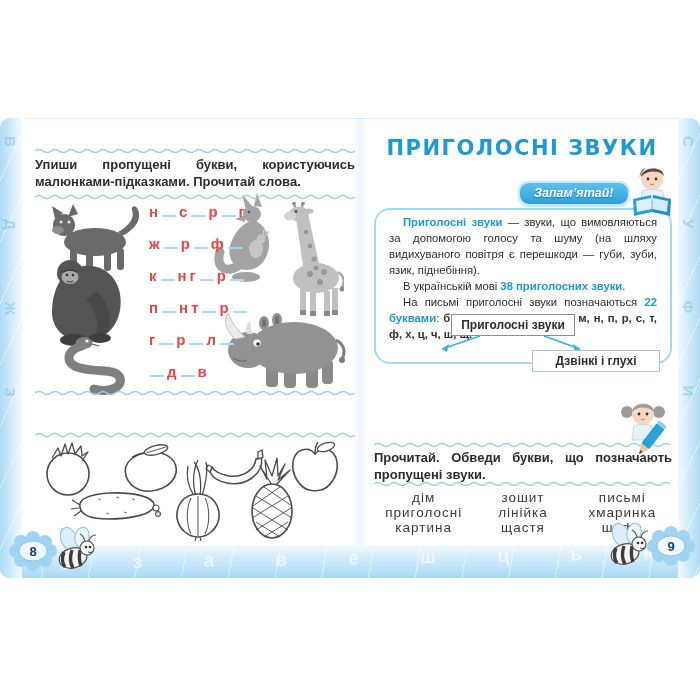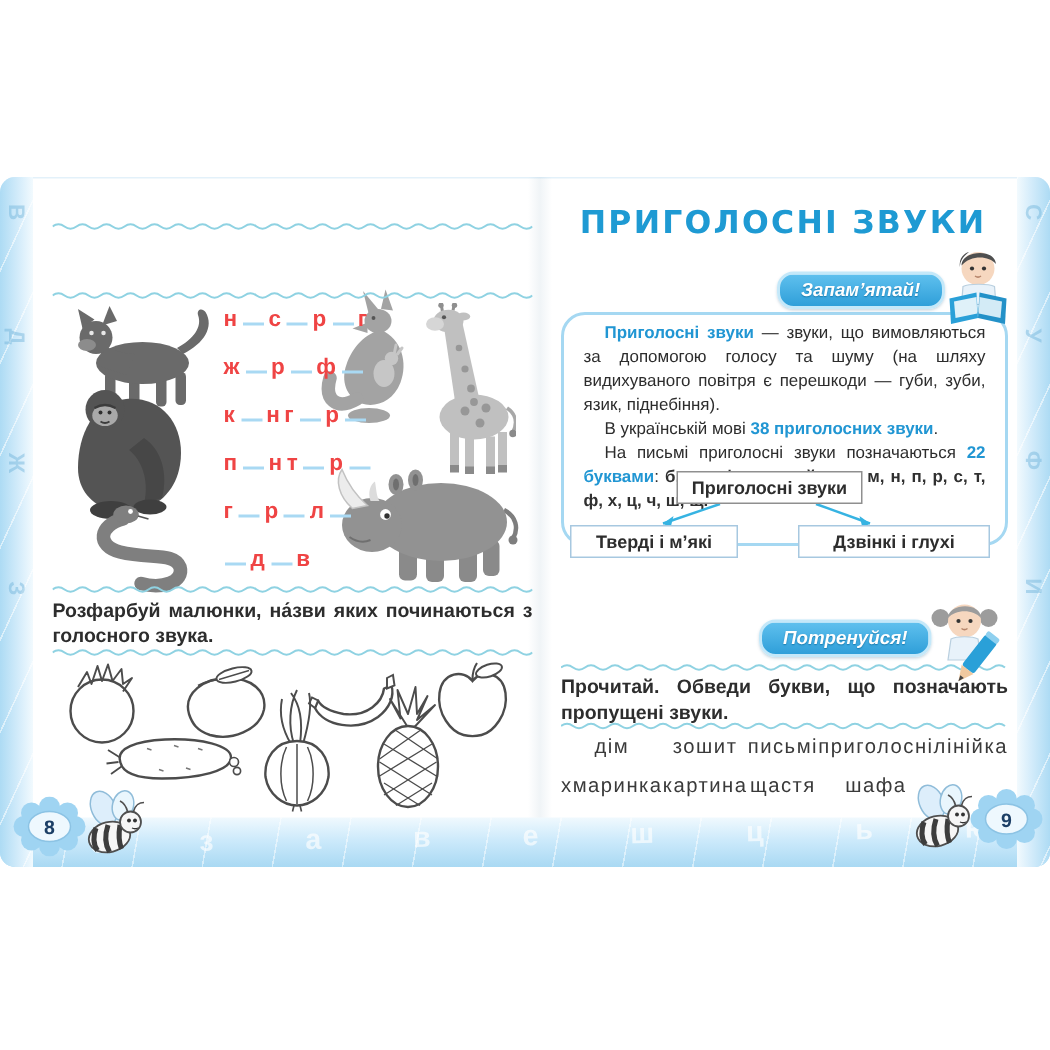--- a/index.html
+++ b/index.html
@@ -42,21 +42,21 @@
          padding:4px 13px;z-index:2;}
   .infobox p{margin:0;font-size:11.3px;line-height:1.42;color:#2d2d2d;text-align:justify;text-indent:14px;}
   .accent{color:#2196d3;font-weight:bold;}
   .bletters{font-weight:bold;color:#303030;}
   .dbox{position:absolute;background:#fff;font-weight:bold;font-size:12px;color:#2d2d2d;
         text-align:center;padding:3px 4px;box-sizing:border-box;z-index:3;}
   .dbox.root{border:1.5px solid #8f8f8f;}
   .dbox.child{border:1.5px solid #a7c8e0;}
   .arrows{position:absolute;inset:0;z-index:2;}
   .wgrid{position:absolute;left:374px;top:372px;width:298px;display:grid;z-index:2;
-         grid-template-columns:1fr 1fr 1fr 1fr 1fr;row-gap:11px;}
+         grid-template-columns:1fr 1fr 1fr;}
   .wgrid span{text-align:center;font-size:13.5px;color:#3a3a3a;letter-spacing:1px;}
   .charfig{position:absolute;z-index:4;}
   .flower{position:absolute;z-index:6;}
   .bee{position:absolute;z-index:6;}
 </style>
 </head>
 <body>
 
 <div class="canvas">
   <div class="spread">
@@ -71,20 +71,21 @@
     </div>
     <div class="band">
       <div class="stripes"></div>
       <div class="band-letters">о з а в е ш ц ь ю</div>
     </div>
     <div class="spine"></div>
 
     <svg class="wave" style="left:35px;top:30px" width="320" height="6">
         <path class="wavepath" fill="none" stroke="#8fd2e2" stroke-width="1.4" d="M0 3 q4 -3 8 0 t8 0 t8 0 t8 0 t8 0 t8 0 t8 0 t8 0 t8 0 t8 0 t8 0 t8 0 t8 0 t8 0 t8 0 t8 0 t8 0 t8 0 t8 0 t8 0 t8 0 t8 0 t8 0 t8 0 t8 0 t8 0 t8 0 t8 0 t8 0 t8 0 t8 0 t8 0 t8 0 t8 0 t8 0 t8 0 t8 0 t8 0 t8 0 t8 0"></path>
       </svg>
+    <div class="instr" style="left:35px;top:38px;width:320px">Упиши пропущені букви, користуючись малюнками-підказками. Прочитай слова.</div>
     <svg class="wave" style="left:35px;top:76px" width="320" height="6">
         <path class="wavepath" fill="none" stroke="#8fd2e2" stroke-width="1.4" d="M0 3 q4 -3 8 0 t8 0 t8 0 t8 0 t8 0 t8 0 t8 0 t8 0 t8 0 t8 0 t8 0 t8 0 t8 0 t8 0 t8 0 t8 0 t8 0 t8 0 t8 0 t8 0 t8 0 t8 0 t8 0 t8 0 t8 0 t8 0 t8 0 t8 0 t8 0 t8 0 t8 0 t8 0 t8 0 t8 0 t8 0 t8 0 t8 0 t8 0 t8 0 t8 0"></path>
       </svg>
 
     <svg class="art" style="left:42px;top:80px" width="110" height="78" viewBox="0 0 110 78">
       <path d="M80 38 C94 31 101 20 95 10 C93 7 89 8 90 12 C93 20 87 28 76 34 Z" fill="#6a6a6a"></path>
       <rect x="28" y="50" width="7" height="22" rx="3" fill="#6a6a6a"></rect>
         <rect x="44" y="52" width="7" height="21" rx="3" fill="#6a6a6a"></rect>
       <rect x="62" y="52" width="7" height="21" rx="3" fill="#6a6a6a"></rect>
         <rect x="75" y="50" width="7" height="22" rx="3" fill="#6a6a6a"></rect>
@@ -184,21 +185,20 @@
     <div class="wordline" style="left:148px;top:84px"><span class="wl">н</span><span class="wb"></span><span class="wl">с</span><span class="wb"></span><span class="wl">р</span><span class="wb"></span><span class="wl">г</span></div>
     <div class="wordline" style="left:148px;top:116px"><span class="wl">ж</span><span class="wb"></span><span class="wl">р</span><span class="wb"></span><span class="wl">ф</span><span class="wb"></span></div>
     <div class="wordline" style="left:148px;top:148px"><span class="wl">к</span><span class="wb"></span><span class="wl">н</span><span class="wl">г</span><span class="wb"></span><span class="wl">р</span><span class="wb"></span></div>
     <div class="wordline" style="left:148px;top:180px"><span class="wl">п</span><span class="wb"></span><span class="wl">н</span><span class="wl">т</span><span class="wb"></span><span class="wl">р</span><span class="wb"></span></div>
     <div class="wordline" style="left:148px;top:212px"><span class="wl">г</span><span class="wb"></span><span class="wl">р</span><span class="wb"></span><span class="wl">л</span><span class="wb"></span></div>
     <div class="wordline" style="left:148px;top:244px"><span class="wb"></span><span class="wl">д</span><span class="wb"></span><span class="wl">в</span></div>
 
     <svg class="wave" style="left:35px;top:272px" width="320" height="6">
         <path class="wavepath" fill="none" stroke="#8fd2e2" stroke-width="1.4" d="M0 3 q4 -3 8 0 t8 0 t8 0 t8 0 t8 0 t8 0 t8 0 t8 0 t8 0 t8 0 t8 0 t8 0 t8 0 t8 0 t8 0 t8 0 t8 0 t8 0 t8 0 t8 0 t8 0 t8 0 t8 0 t8 0 t8 0 t8 0 t8 0 t8 0 t8 0 t8 0 t8 0 t8 0 t8 0 t8 0 t8 0 t8 0 t8 0 t8 0 t8 0 t8 0"></path>
       </svg>
-    <div class="instr" style="left:35px;top:280px;width:320px">Розфарбуй малюнки, на́зви яких починаються з голосного звука.</div>
     <svg class="wave" style="left:35px;top:314px" width="320" height="6">
         <path class="wavepath" fill="none" stroke="#8fd2e2" stroke-width="1.4" d="M0 3 q4 -3 8 0 t8 0 t8 0 t8 0 t8 0 t8 0 t8 0 t8 0 t8 0 t8 0 t8 0 t8 0 t8 0 t8 0 t8 0 t8 0 t8 0 t8 0 t8 0 t8 0 t8 0 t8 0 t8 0 t8 0 t8 0 t8 0 t8 0 t8 0 t8 0 t8 0 t8 0 t8 0 t8 0 t8 0 t8 0 t8 0 t8 0 t8 0 t8 0 t8 0"></path>
       </svg>
 
     <svg class="art" style="left:38px;top:322px" width="60" height="58" viewBox="0 0 60 58">
       <circle cx="30" cy="34" r="21" fill="#fff" stroke="#4c4c4c" stroke-width="1.6"></circle>
       <path d="M14 18 L20 8 L23 16 L27 4 L30 14 L34 3 L37 14 L43 6 L44 16 L50 12 L44 21" fill="none" stroke="#4c4c4c" stroke-width="1.3" stroke-linejoin="round"></path>
     </svg>
     <svg class="art" style="left:118px;top:324px" width="66" height="54" viewBox="0 0 66 54">
       <path d="M8 34 C4 20 18 10 34 10 C50 10 60 19 58 31 C55 45 36 52 22 48 C13 45 10 40 8 34 Z" fill="#fff" stroke="#4c4c4c" stroke-width="1.6"></path>
@@ -283,25 +283,23 @@
       <p><span>В українській мові </span><span class="accent">38 приголосних звуки</span><span>.</span></p>
       <p><span>На письмі приголосні звуки позначаються </span><span class="accent">22 буквами</span><span>: </span><span class="bletters">б, в, г, ґ, д, ж, з, й, к, л, м, н, п, р, с, т, ф, х, ц, ч, ш, щ.</span></p>
 
       <svg class="arrows" width="272" height="184" viewBox="0 0 272 184">
         <path d="M104 126 L66 139" stroke="#36b3e2" stroke-width="1.6" fill="none"></path>
         <path d="M66 139 L73 134 L71 142 Z" fill="#36b3e2"></path>
         <path d="M168 126 L204 139" stroke="#36b3e2" stroke-width="1.6" fill="none"></path>
         <path d="M204 139 L197 134 L199 142 Z" fill="#36b3e2"></path>
       </svg>
       <div class="dbox root" style="left:75px;top:104px;width:124px">Приголосні звуки</div>
-      <div class="dbox child" style="left:4px;top:140px;width:112px">Тверді і м’які</div>
       <div class="dbox child" style="left:156px;top:140px;width:128px">Дзвінкі і глухі</div>
     </div>
 
-    <div class="badge" style="left:506px;top:295px">Потренуйся!</div>
     <svg class="charfig" style="left:616px;top:278px" width="56" height="64" viewBox="0 0 56 64">
       <circle cx="11" cy="16" r="6" fill="#9c9c9c"></circle>
         <circle cx="43" cy="16" r="6" fill="#9c9c9c"></circle>
       <circle cx="27" cy="18" r="11" fill="#f6d7bf"></circle>
       <path d="M16 16 C16 6 38 5 38 16 C33 10 21 10 16 16 Z" fill="#9c9c9c"></path>
       <circle cx="23" cy="18" r="1.4" fill="#333"></circle>
         <circle cx="31" cy="18" r="1.4" fill="#333"></circle>
       <path d="M25 23 q2 1.5 4 0" stroke="#b5846a" stroke-width="1" fill="none"></path>
       <path d="M18 30 C22 28 32 28 36 30 L38 44 L16 44 Z" fill="#e8f2fa" stroke="#b9cfdf" stroke-width="0.8"></path>
       <g transform="rotate(38 34 44)">

